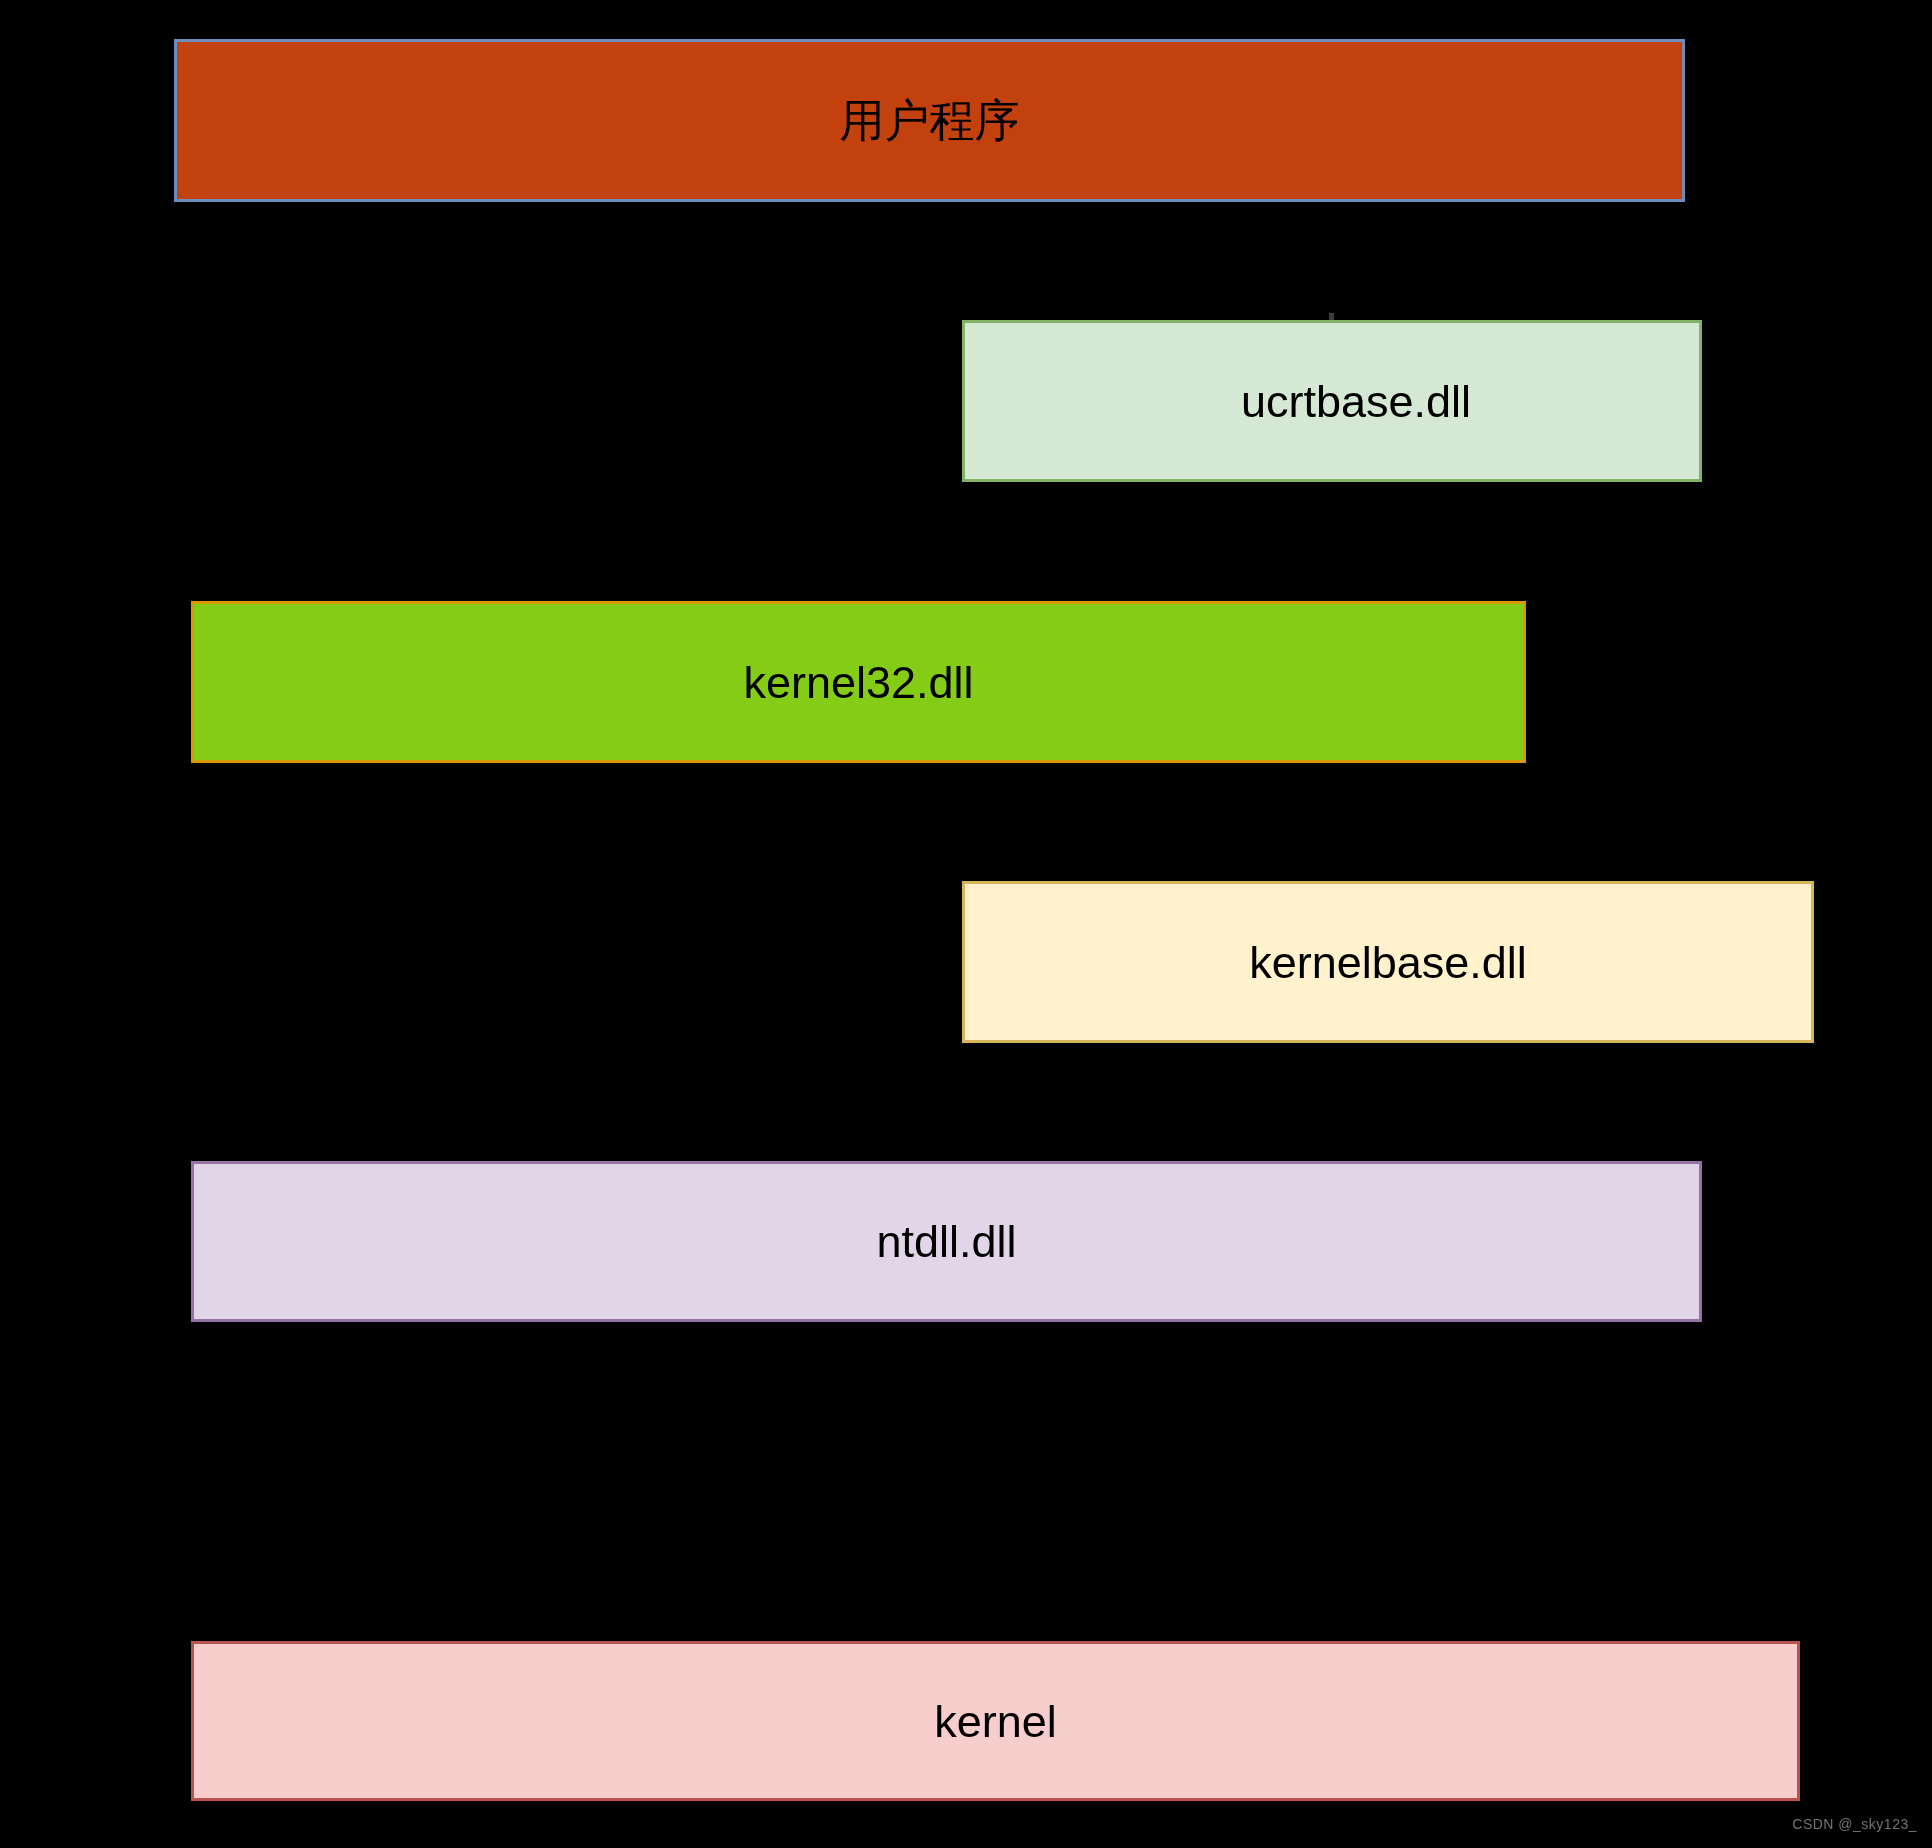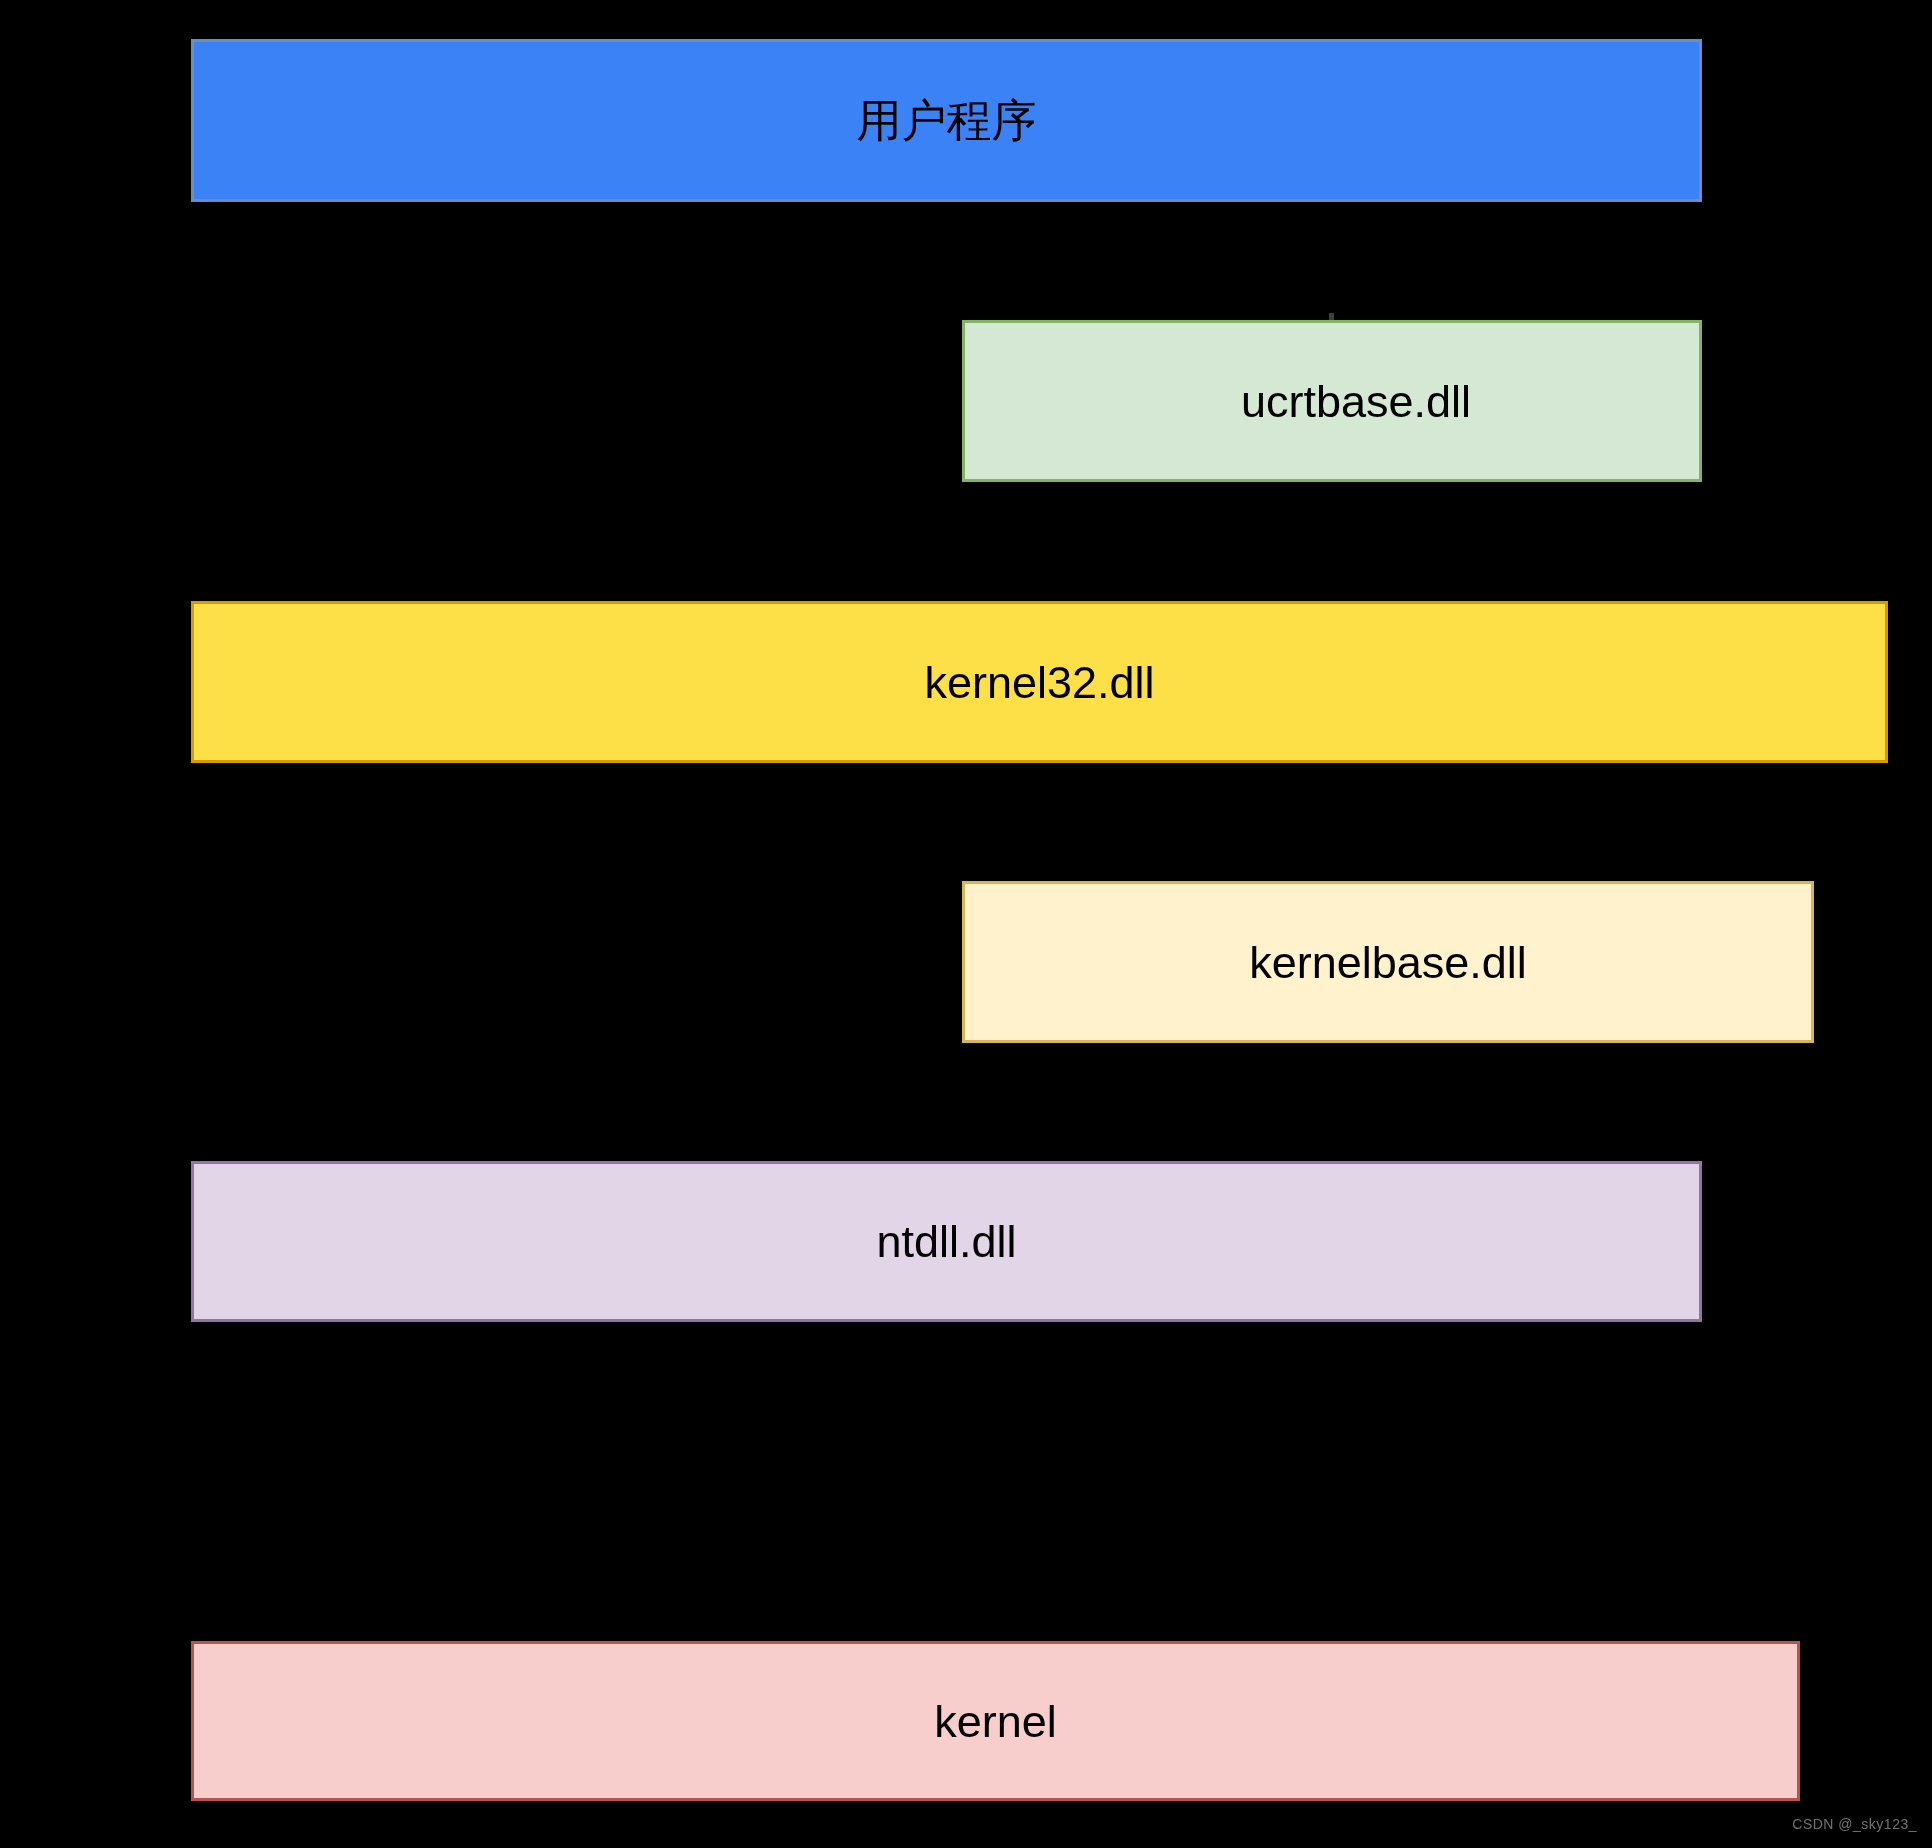--- a/index.html
+++ b/index.html
@@ -40,29 +40,29 @@
     font-size: 14px;
     letter-spacing: 0.5px;
     color: #9b9b9b;
   }
 </style>
 </head>
 <body>
 
 <div class="canvas">
 
-  <div class="box" style="left: 191px; top: 39px; width: 1511px; height: 163px; background: #3b82f6; border-color: rgb(108, 142, 191);">
+  <div class="box" style="left: 174px; top: 39px; width: 1511px; height: 163px; background: #c2410c; border-color: rgb(108, 142, 191);">
     <span class="box-label">用户程序</span>
   </div>
 
   <div class="box" style="left: 962px; top: 320px; width: 740px; height: 162px; background: rgb(213, 232, 212); border-color: rgb(130, 179, 102); padding-left: 48px;">
     <span class="box-label">ucrtbase.dll</span>
   </div>
 
-  <div class="box" style="left: 191px; top: 601px; width: 1697px; height: 162px; background: #fde047; border-color: rgb(215, 155, 0);">
+  <div class="box" style="left: 191px; top: 601px; width: 1335px; height: 162px; background: #84cc16; border-color: rgb(215, 155, 0);">
     <span class="box-label">kernel32.dll</span>
   </div>
 
   <div class="box" style="left: 962px; top: 881px; width: 852px; height: 162px; background: rgb(255, 242, 204); border-color: rgb(214, 182, 86);">
     <span class="box-label">kernelbase.dll</span>
   </div>
 
   <div class="box" style="left: 191px; top: 1161px; width: 1511px; height: 161px; background: rgb(225, 213, 231); border-color: rgb(150, 115, 166);">
     <span class="box-label">ntdll.dll</span>
   </div>

